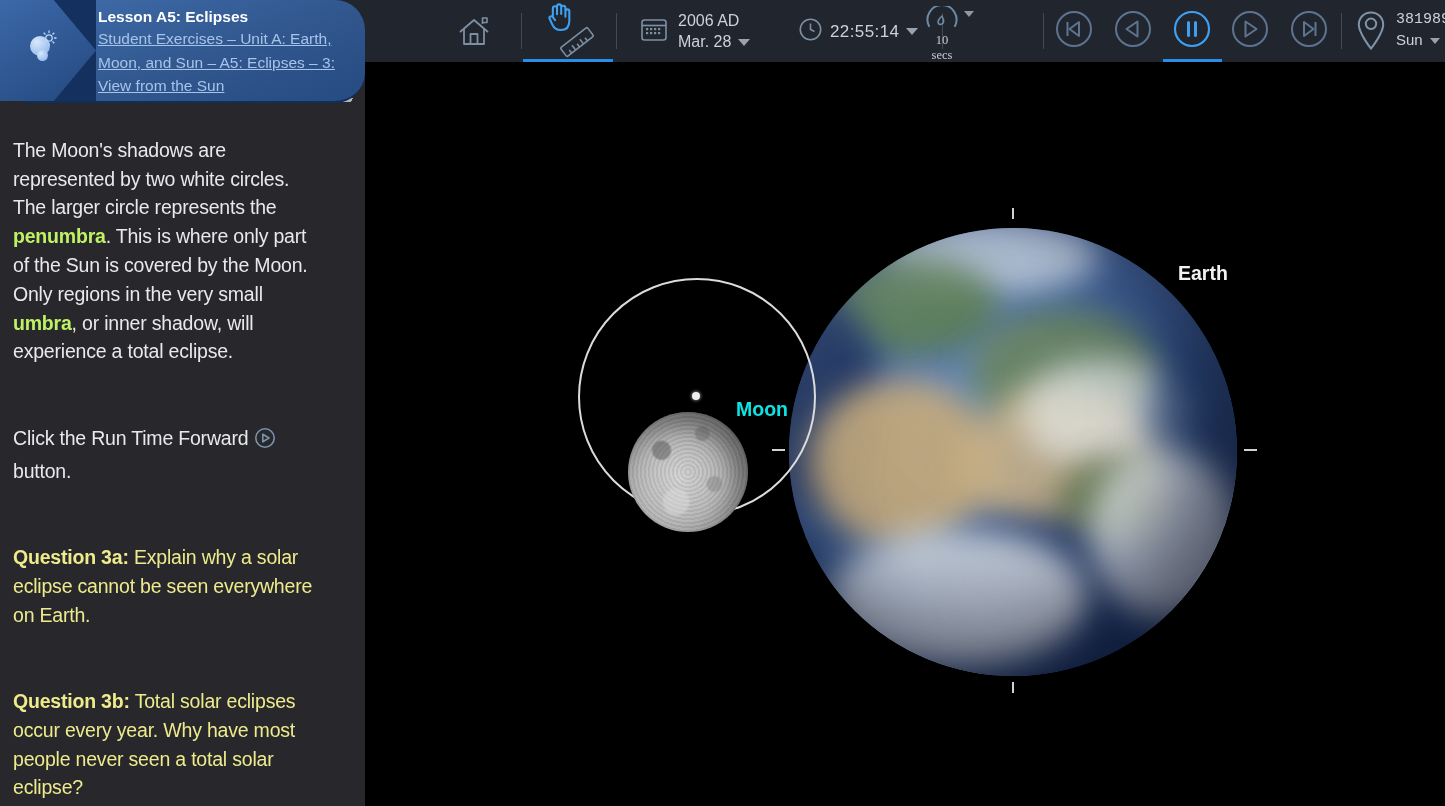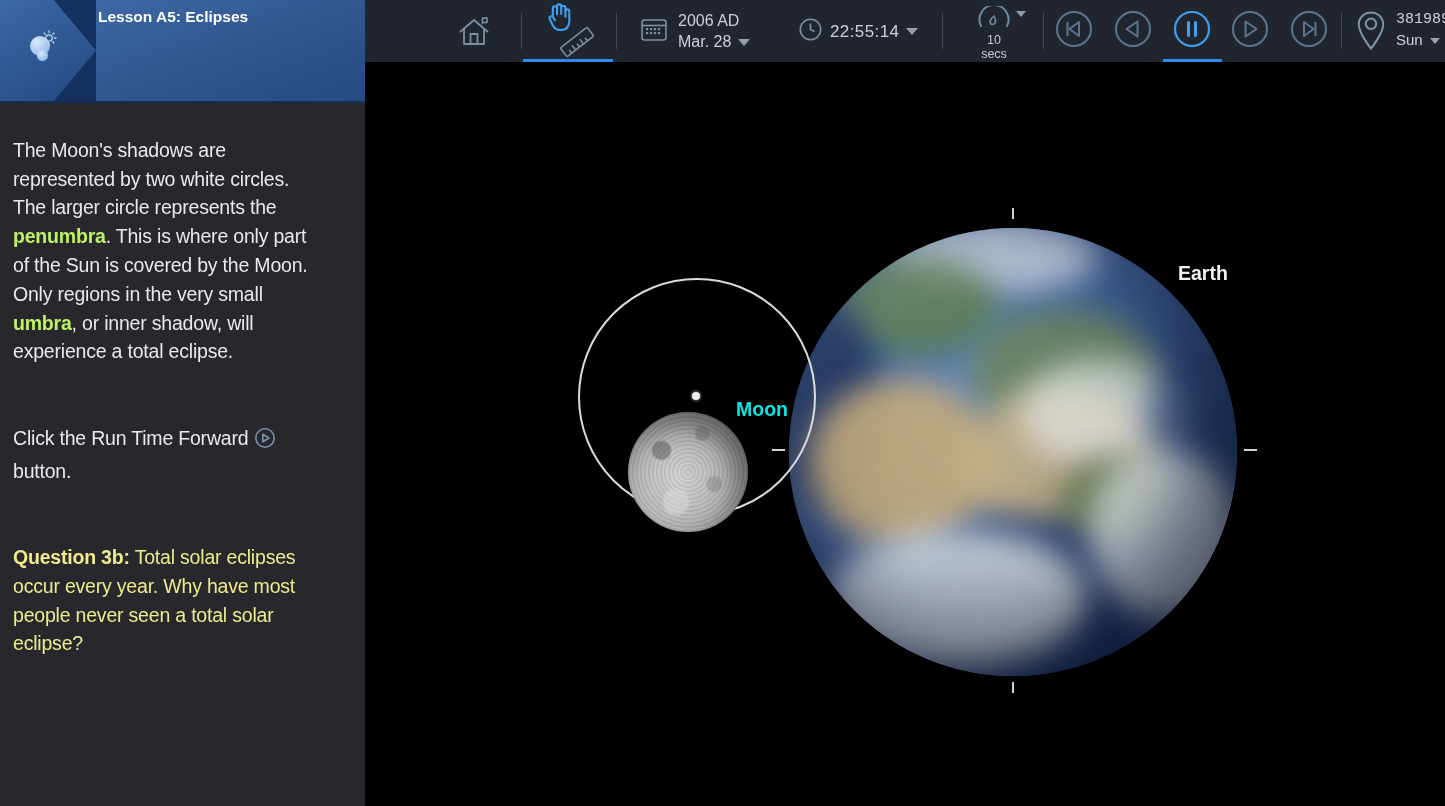--- a/index.html
+++ b/index.html
@@ -11,32 +11,32 @@
   .divider { position:absolute; top:13px; width:1px; height:36px; background:#414a58; }
   .underline { position:absolute; top:59px; height:3px; background:#2b8de9; }
   .tbtn { position:absolute; cursor:pointer; }
   .tb-text { color:#ccd2d9; }
   .caret-down { display:inline-block; width:0; height:0; border-left:6px solid transparent; border-right:6px solid transparent; border-top:7px solid #97a2ae; vertical-align:middle; margin-left:7px; }
   .caret-sm { border-left-width:5px; border-right-width:5px; border-top-width:6px; }
   .date-group { left:640px; top:10px; display:flex; align-items:center; }
   .date-lines { margin-left:10px; font-size:16px; line-height:21px; }
   .time-group { left:798px; top:17px; display:flex; align-items:center; }
   .time-text { margin-left:7px; font-size:17px; letter-spacing:.4px; }
-  .step-group { left:966px; top:6px; width:56px; text-align:center; }
+  .step-group { left:914px; top:6px; width:56px; text-align:center;font-family:Liberation Serif, serif; }
   .step-num { font-size:12.5px; color:#c6cbd2; margin-top:1px; }
   .step-unit { font-size:12.5px; color:#c6cbd2; }
   .step-caret { position:absolute; right:-4px; top:5px; width:0; height:0; border-left:5px solid transparent; border-right:5px solid transparent; border-top:6px solid #8e99a5; }
   .pbtn { position:absolute; top:10px; width:38px; height:38px; }
   .loc-group { left:1356px; top:10px; display:flex; align-items:flex-start; }
   .loc-lines { margin-left:10px; font-size:15px; line-height:20px; white-space:nowrap; }
 
   
   .lesson-box { position:absolute; left:0; top:0; width:365px; height:103px; z-index:8;
     background:linear-gradient(160deg,#416fae 0%,#32588f 55%,#264a82 100%);
-    border-bottom:2px solid #142c58; }
+    border-bottom:2px solid #142c58;border-radius:30px; }
   .lesson-corner { position:absolute; left:0; top:0; width:96px; height:101px; background:#14305f; }
   .lesson-chevron { position:absolute; left:0; top:0; width:96px; height:101px;
     background:linear-gradient(150deg,#3c69a8,#24487f);
     clip-path:polygon(0 0,56% 0,100% 50%,56% 100%,0 100%); }
   .logo-circle-big { position:absolute; left:30px; top:36px; width:20px; height:20px; border-radius:50%;
     background:radial-gradient(circle at 35% 30%,#d8e8fb,#9cc0ec 70%,#7faadf); }
   .logo-circle-sm { position:absolute; left:37px; top:50px; width:11px; height:11px; border-radius:50%;
     background:radial-gradient(circle at 35% 30%,#d8e8fb,#9cc0ec 70%,#7faadf); }
   .logo-sun { position:absolute; left:40px; top:29px; }
   .lesson-texts { position:absolute; left:98px; top:7px; width:262px; }
@@ -121,20 +121,23 @@
 </span><span class="term">penumbra</span><span>. This is where only part
 of the Sun is covered by the Moon.
 Only regions in the very small
 </span><span class="term">umbra</span><span>, or inner shadow, will
 experience a total eclipse.</span></p>
     <p><span>Click the Run Time Forward </span><span class="inline-play"><svg width="22" height="22" viewBox="0 0 22 22" fill="none" stroke="#7b93ad" stroke-width="1.6">
             <circle cx="11" cy="11" r="9.2"></circle>
             <path d="M8.8 7.2 L15 11 L8.8 14.8 Z" stroke-linejoin="round"></path>
           </svg></span><span>
 button.</span></p>
+    <p class="qtext"><span class="qlabel">Question 3a:</span><span> Explain why a solar
+eclipse cannot be seen everywhere
+on Earth.</span></p>
     <p class="qtext"><span class="qlabel">Question 3b:</span><span> Total solar eclipses
 occur every year. Why have most
 people never seen a total solar
 eclipse?</span></p>
   </div>
 </div>
 
 <div class="header">
 
   <div class="tbtn" style="left:456px;top:13px;">
@@ -262,14 +265,17 @@
   <div class="lesson-chevron">
     <div class="logo-circle-big"></div>
     <div class="logo-circle-sm"></div>
     <div class="logo-sun"><svg width="18" height="18" viewBox="0 0 18 18" fill="none" stroke="#bcd6f2" stroke-width="1.3">
           <circle cx="9" cy="9" r="3.2"></circle>
           <path d="M9 1.5 V4 M9 14 V16.5 M1.5 9 H4 M14 9 H16.5 M3.7 3.7 L5.5 5.5 M12.5 12.5 L14.3 14.3 M14.3 3.7 L12.5 5.5 M5.5 12.5 L3.7 14.3"></path>
         </svg></div>
   </div>
   <div class="lesson-texts">
     <div class="lesson-title">Lesson A5: Eclipses</div>
+    <span class="lesson-breadcrumb">Student Exercises – Unit A: Earth,
+Moon, and Sun – A5: Eclipses – 3:
+View from the Sun</span>
   </div>
 </div>
 
 </body></html>

